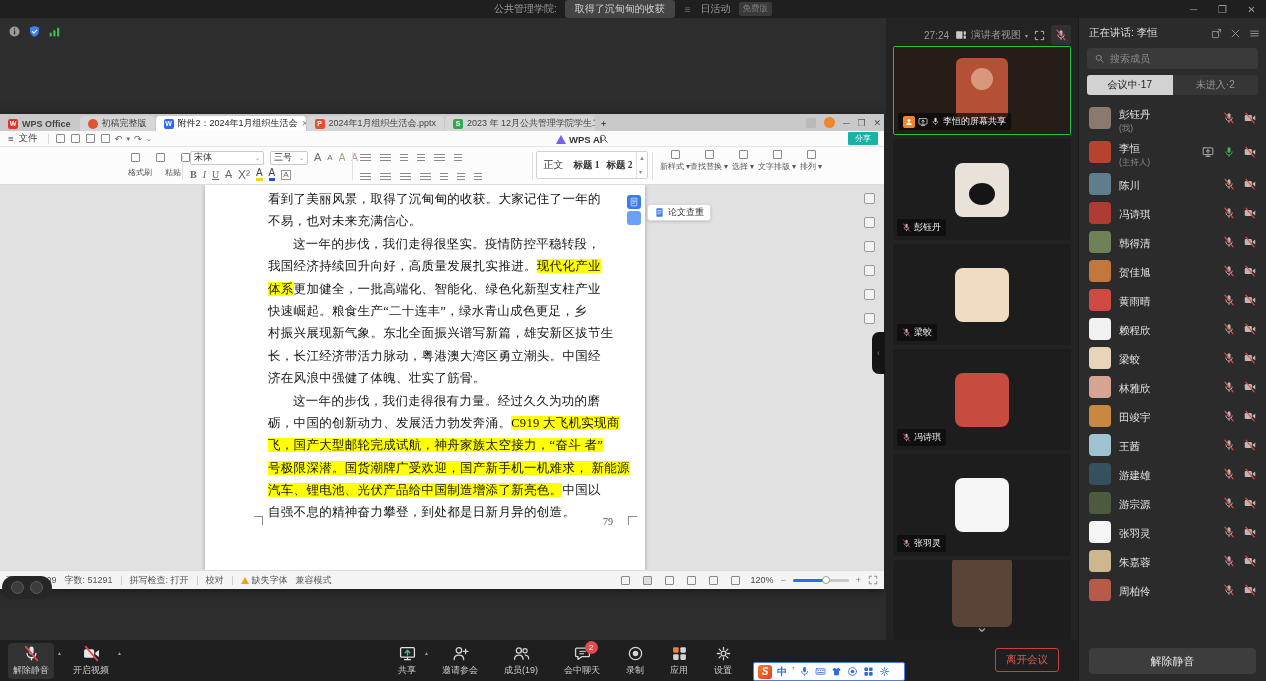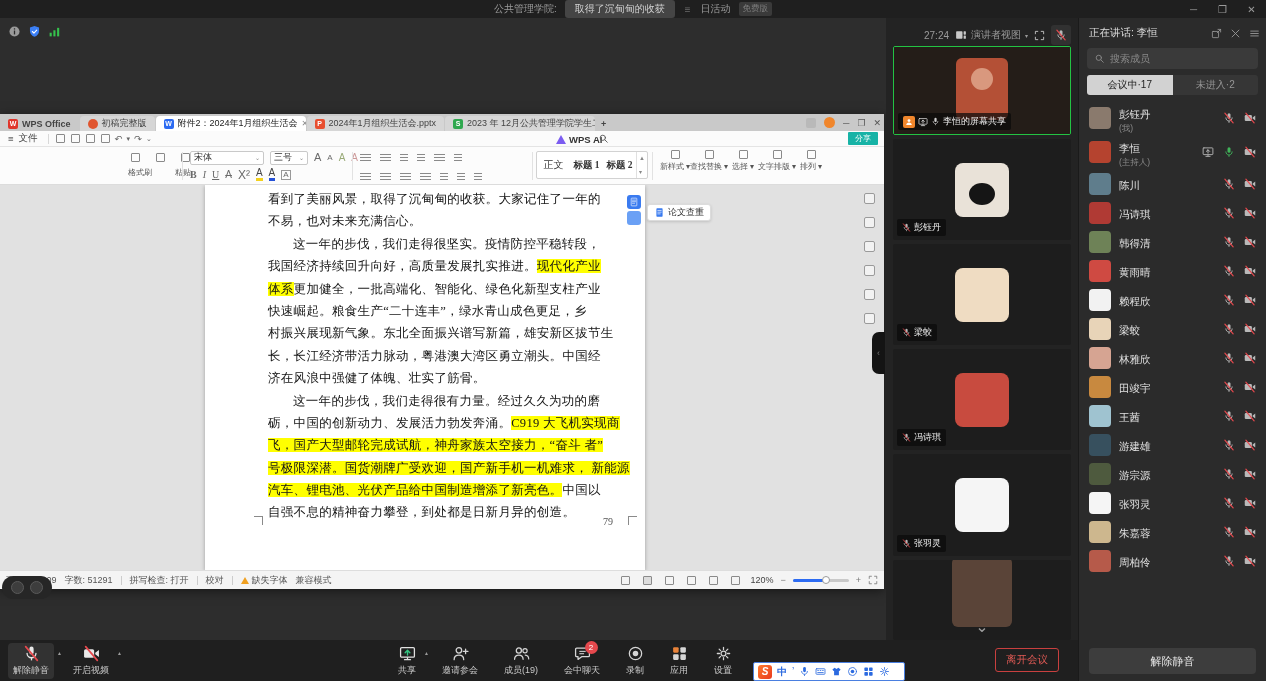--- a/index.html
+++ b/index.html
@@ -270,21 +270,21 @@
       </div>
 
       <div id="wps-ribbon">
 
         <div class="grp" style="left:128px">
           <div class="trow" style="justify-content:center;gap:10px">
             <span class="mini-ic"></span>
             <span class="mini-ic"></span>
             <span class="mini-ic"></span>
           </div>
-          <div class="trow" style="gap:23px">
+          <div class="trow" style="gap:13px">
             <span style="font-size:8px;color:#555">格式刷</span>
             <span style="font-size:8px;color:#555">粘贴</span>
           </div>
         </div>
         <div class="grpdiv" style="left:182px"></div>
 
         <div class="grp" style="left:190px">
           <div class="trow">
             <span class="combo" style="width:74px">
               <span>宋体</span>
@@ -673,20 +673,38 @@
             <svg class="ic" width="12" height="12" viewBox="0 0 16 16">
               <rect x="1" y="4" width="9.5" height="8" rx="1.5" fill="#b9b9b9"></rect>
               <path d="M11.5 7.2L15 4.8v6.4l-3.5-2.4z" fill="#b9b9b9"></path>
               <line x1="2.5" y1="1.5" x2="13.5" y2="14.5" stroke="#e5484d" stroke-width="1.6" stroke-linecap="round"></line>
             </svg>
           </span>
         </div>
         <div class="prow">
     <span class="pav" style="background:#6e8257"></span>
     <span class="pinfo"><span class="pname">韩得清</span>
+    </span>
+    <span class="picons">
+            <svg class="ic" width="12" height="12" viewBox="0 0 16 16">
+              <rect x="6" y="1.5" width="4" height="7.5" rx="2" fill="#b9b9b9"></rect>
+              <path d="M3.8 7.8c0 2.3 1.9 4.2 4.2 4.2s4.2-1.9 4.2-4.2" stroke-linecap="round" stroke-linejoin="round" fill="none" stroke="#b9b9b9" stroke-width="1.2"></path>
+              <line x1="8" y1="12" x2="8" y2="14.5" stroke="#b9b9b9" stroke-width="1.2"></line>
+              <line x1="2.5" y1="1.5" x2="13.5" y2="14.5" stroke="#e5484d" stroke-width="1.6" stroke-linecap="round"></line>
+            </svg>
+            <svg class="ic" width="12" height="12" viewBox="0 0 16 16">
+              <rect x="1" y="4" width="9.5" height="8" rx="1.5" fill="#b9b9b9"></rect>
+              <path d="M11.5 7.2L15 4.8v6.4l-3.5-2.4z" fill="#b9b9b9"></path>
+              <line x1="2.5" y1="1.5" x2="13.5" y2="14.5" stroke="#e5484d" stroke-width="1.6" stroke-linecap="round"></line>
+            </svg>
+          </span>
+        </div>
+        <div class="prow">
+    <span class="pav" style="background:#c2773d"></span>
+    <span class="pinfo"><span class="pname">贺佳旭</span>
     </span>
     <span class="picons">
             <svg class="ic" width="12" height="12" viewBox="0 0 16 16">
               <rect x="6" y="1.5" width="4" height="7.5" rx="2" fill="#b9b9b9"></rect>
               <path d="M3.8 7.8c0 2.3 1.9 4.2 4.2 4.2s4.2-1.9 4.2-4.2" stroke-linecap="round" stroke-linejoin="round" fill="none" stroke="#b9b9b9" stroke-width="1.2"></path>
               <line x1="8" y1="12" x2="8" y2="14.5" stroke="#b9b9b9" stroke-width="1.2"></line>
               <line x1="2.5" y1="1.5" x2="13.5" y2="14.5" stroke="#e5484d" stroke-width="1.6" stroke-linecap="round"></line>
             </svg>
             <svg class="ic" width="12" height="12" viewBox="0 0 16 16">
               <rect x="1" y="4" width="9.5" height="8" rx="1.5" fill="#b9b9b9"></rect>

